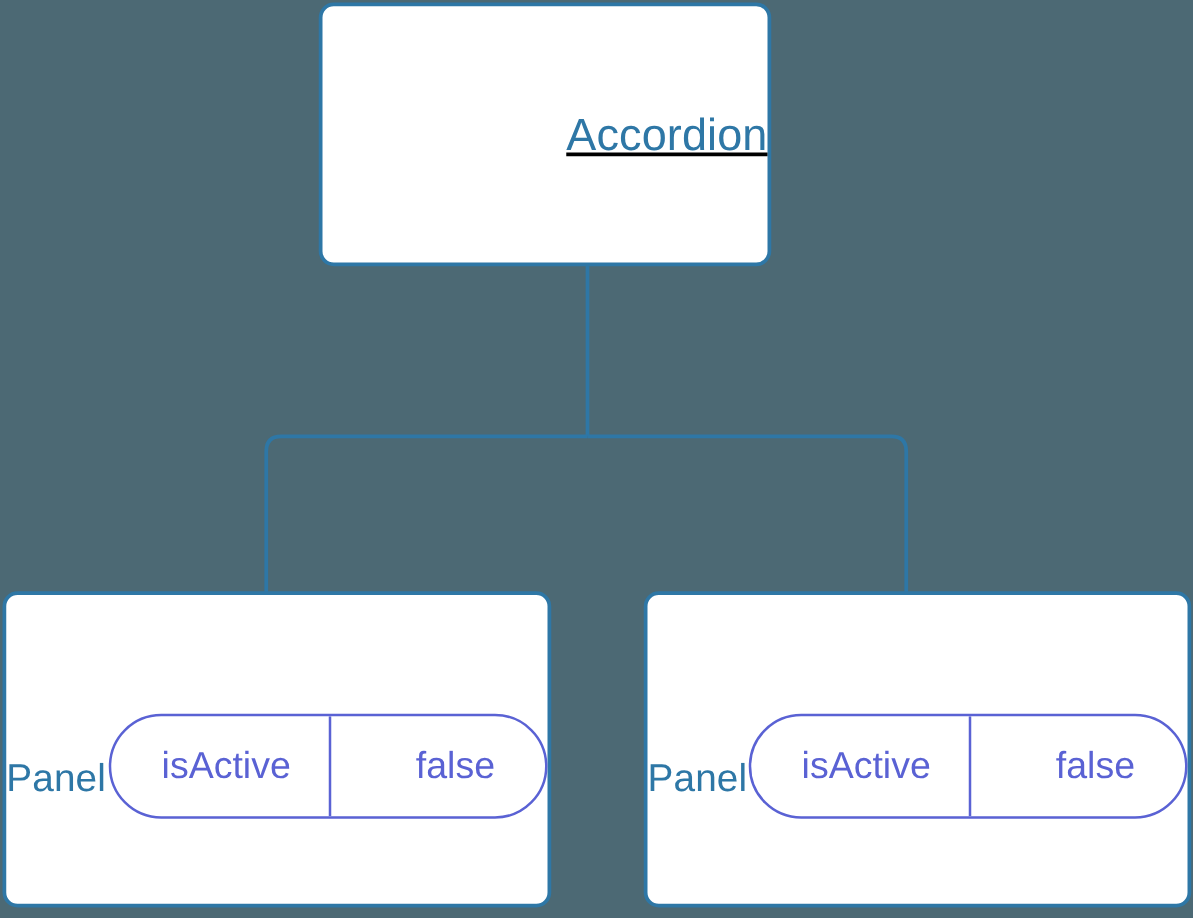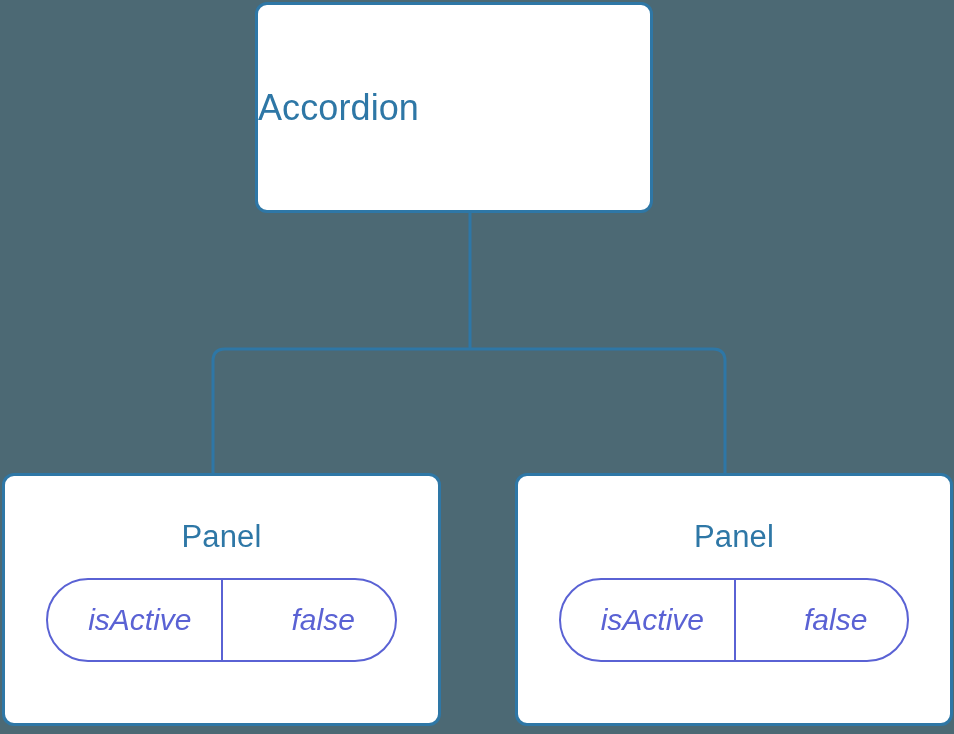--- a/index.html
+++ b/index.html
@@ -33,33 +33,34 @@
     position: absolute;
     background: #ffffff;
     border: 3px solid #2e77a6;
     border-radius: 12px;
     box-sizing: border-box;
   }
 
   .node-root {
     left: 255px;
     top: 2px;
-    width: 398px;
+    width: 362px;
     height: 211px;
     display: flex;
     align-items: center;
-    justify-content: flex-start;
+    justify-content: flex-end;
+    text-decoration: underline;
   }
 
   .node-child {
     height: 253px;
     display: flex;
-    flex-direction: column;
+    flex-direction: row;
     align-items: center;
-    justify-content: flex-start;
+    justify-content: space-between;
   }
 
   .node-child-left  { left: 2px;   top: 473px; width: 439px; }
   .node-child-right { left: 515px; top: 473px; width: 438px; }
 
   .node-title {
     color: #2e77a6;
     font-size: 36px;
     font-weight: 400;
     line-height: 1;
@@ -76,21 +77,20 @@
   .prop-pill {
     margin-top: 26px;
     display: flex;
     align-items: stretch;
     border: 2px solid #5a62d4;
     border-radius: 999px;
     background: #ffffff;
     height: 84px;
     box-sizing: border-box;
     overflow: hidden;
-    font-style: italic;
   }
   .prop-key,
   .prop-value {
     display: flex;
     align-items: center;
     justify-content: center;
     color: #5a62d4;
     font-size: 30px;
     line-height: 1;
     white-space: nowrap;

